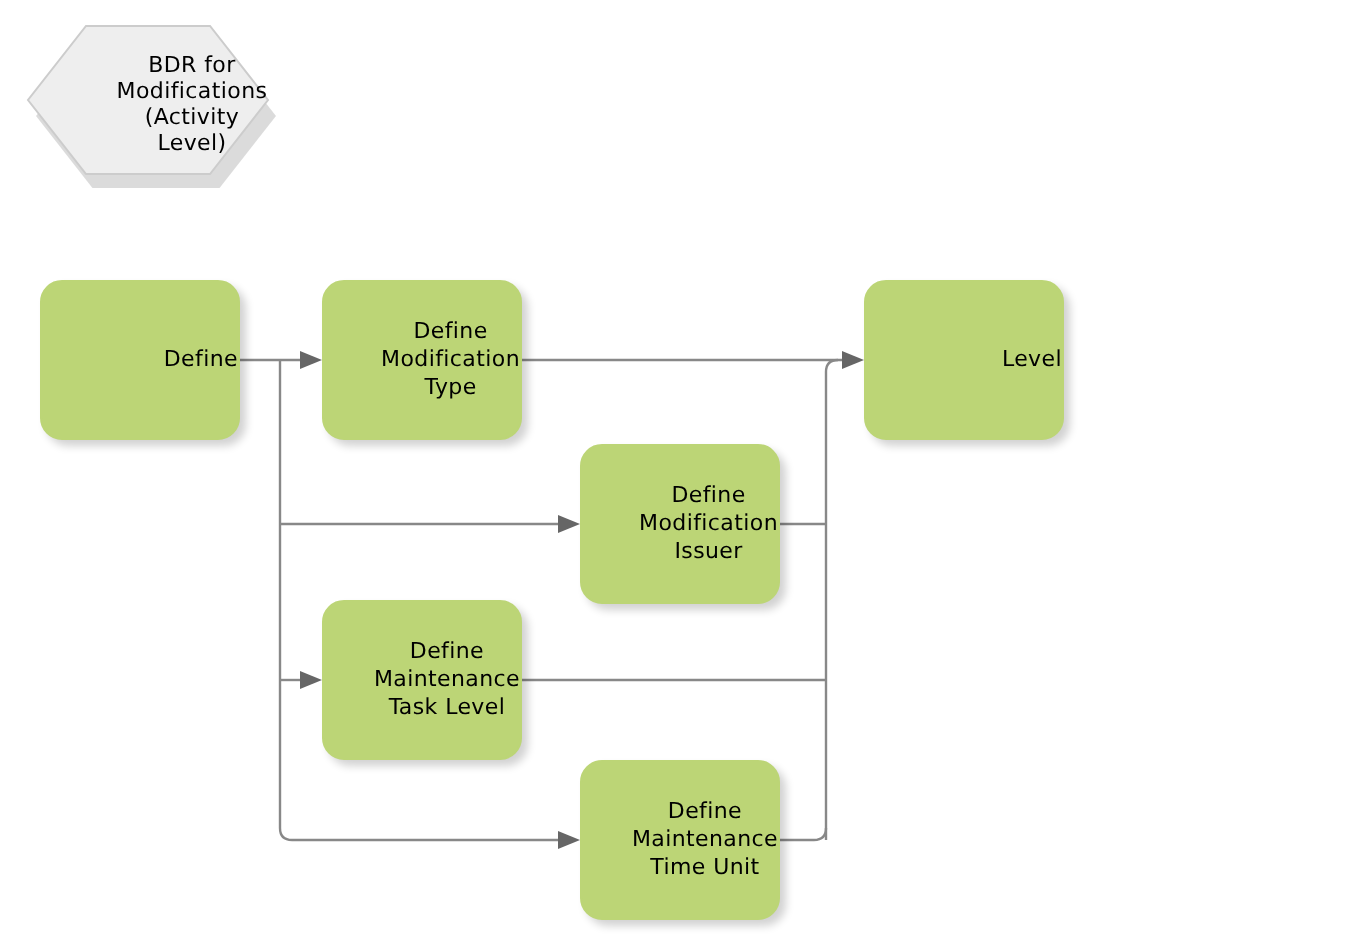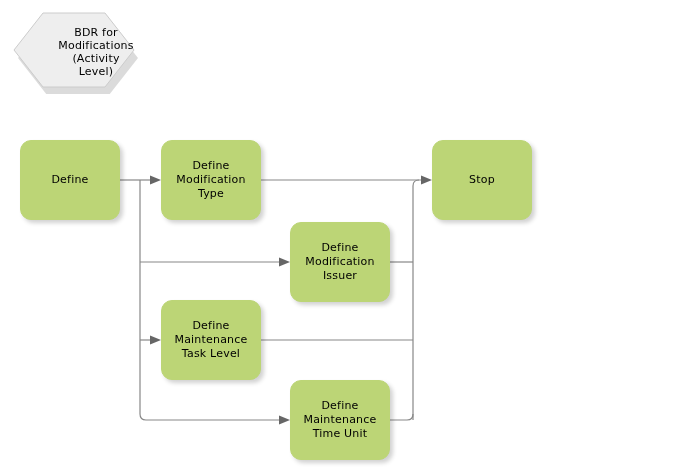--- a/index.html
+++ b/index.html
@@ -11,21 +11,21 @@
     position:relative;
   }
   #diagram{position:absolute;left:0;top:0;width:675px;height:470px;}
 
   .node{
     position:absolute;
     box-sizing:border-box;
     border-radius:11px;
     display:flex;
     align-items:center;
-    justify-content:center;
+    justify-content:flex-end;
     text-align:center;
     font-size:11px;
     line-height:14px;
     color:#000000;
     letter-spacing:0.2px;
     white-space:pre-line;
     z-index:3;
   }
   .node.activity{
     background:#BCD576;
@@ -127,16 +127,16 @@
 Task Level</span>
   </div>
 
   <div class="node activity" style="left:290px;top:380px;width:100px;height:80px;">
     <span>Define
 Maintenance
 Time Unit</span>
   </div>
 
   <div class="node activity" style="left:432px;top:140px;width:100px;height:80px;">
-    <span>Stop</span>
+    <span>Level</span>
   </div>
 
 </div>
 
 </body></html>

